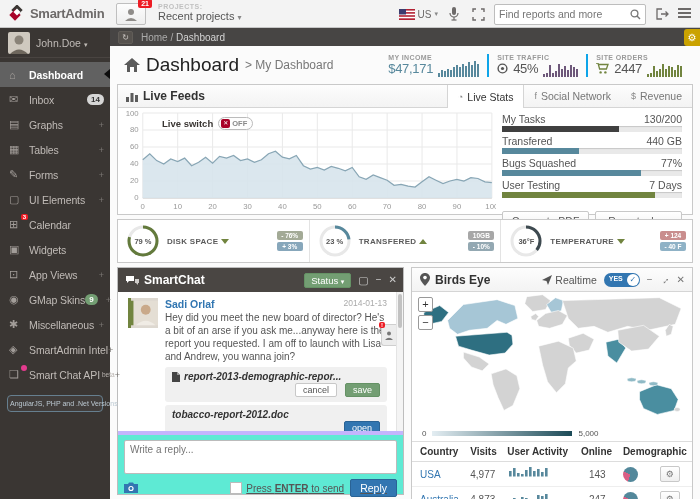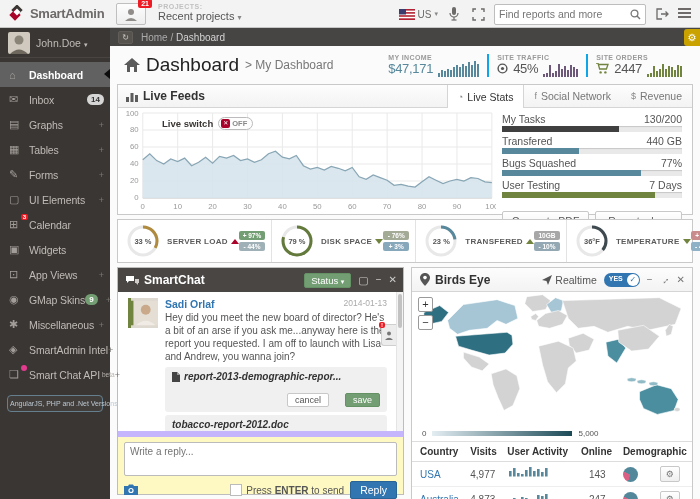--- a/index.html
+++ b/index.html
@@ -119,25 +119,25 @@
   .msg { display:flex; padding:6px 16px 0 10px; }
   .avatar-wrap { flex:none; width:37px; }
   .avatar { width:30px; height:30px; border-left:3px solid #71843f; background:#ddd8d0; display:block; }
   .msg-main { flex:1; min-width:0; }
   .msg-top { display:flex; }
   .msg-name { color:#3276b1; font-weight:bold; font-size:10.5px; }
   .msg-time { margin-left:auto; color:#aaa; font-size:8.5px; }
   .msg-text { font-size:10px; color:#555; line-height:1.3; margin-top:1px; }
   .attach { margin:4px 16px 0 47px; background:#f0f0f0; border-radius:3px; padding:4px 7px 5px; }
   .attach .fname { font-size:10px; color:#333; font-weight:bold; font-style:italic; display:flex; align-items:center; gap:4px; }
-  .attach .fbtns { display:flex; justify-content:flex-end; gap:16px; margin-top:11px; }
+  .attach .fbtns { display:flex; justify-content:flex-end; gap:8px; margin-top:1px; }
   .abtn { font-size:9px; padding:1px 7px; border-radius:2px; cursor:pointer; border:1px solid #c8c8c8; background:#fff; color:#555; }
   .abtn.green { background:#739e73; border-color:#659265; color:#fff; }
   .abtn.blue { background:#3276b1; border-color:#2a6395; color:#fff; }
-  #sc-foot { position:absolute; left:0; right:0; bottom:0; height:63px; border-top:6px solid #c4b5fd; background:#fef9c3; padding:5px 6px 0; }
+  #sc-foot { position:absolute; left:0; right:0; bottom:0; height:63px; border-top:4px solid #c4b5fd; background:#5eead4; padding:5px 6px 0;text-decoration:underline; }
   #reply-box { height:34px; border:1px solid #bbb; border-radius:2px; width:100%; resize:none; font-family:"Liberation Sans",sans-serif; font-size:10px; color:#555; padding:3px 5px; outline:none; }
   #sc-foot-row { display:flex; align-items:center; margin-top:3px; gap:6px; }
   #camera-btn { color:#3276b1; cursor:pointer; }
   #enter-wrap { margin-left:auto; display:flex; align-items:center; gap:4px; font-size:10px; color:#555; }
   #enter-check { width:12px; height:12px; border:1px solid #bbb; background:#fff; display:inline-block; cursor:pointer; }
   #reply-btn { background:#3276b1; border:1px solid #2a6395; color:#fff; font-size:10.5px; border-radius:2px; padding:2px 9px; cursor:pointer; }
 
   
   #birdseye { position:absolute; left:301px; right:7px; top:221px; height:290px; border:1px solid #c9c9c9; background:#fff; }
   #be-head { height:24px; background:linear-gradient(#fdfdfd,#f3f3f3); border-bottom:1px solid #d5d5d5; display:flex; align-items:center; padding:0 7px 0 8px; }
@@ -515,34 +515,20 @@
             </div>
           <div id="lf-buttons">
             <div class="btn">Generate PDF</div>
             <div class="btn">Report a bug</div>
           </div>
         </div>
       </div>
     </div>
 
     <div id="quick-stats" class="widget">
-        <div class="qcell">
-          <div class="gauge"><svg width="34" height="34" viewBox="0 0 34 34">
-              <circle cx="17" cy="17" r="14" fill="none" stroke="#e8e8e8" stroke-width="3"></circle>
-              <circle cx="17" cy="17" r="14" fill="none" stroke="#b08b3e" stroke-width="3" stroke-dasharray="29.02831611916969 87.96459430051421" transform="rotate(-90 17 17)"></circle>
-            </svg><div class="gtxt">33 %</div></div>
-          <div class="qmid">
-            <span class="qlabel">SERVER LOAD</span>
-            <span class="tri-up" style="border-bottom-color: rgb(169, 3, 41); border-top-color: rgb(169, 3, 41);"></span>
-          </div>
-          <div class="qbadges">
-            <span class="qbadge" style="background: rgb(115, 158, 115);">+ 97%</span>
-            <span class="qbadge" style="background: rgb(159, 176, 182);">- 44%</span>
-          </div>
-        </div>
         <div class="qcell">
           <div class="gauge"><svg width="34" height="34" viewBox="0 0 34 34">
               <circle cx="17" cy="17" r="14" fill="none" stroke="#e8e8e8" stroke-width="3"></circle>
               <circle cx="17" cy="17" r="14" fill="none" stroke="#637a3c" stroke-width="3" stroke-dasharray="69.49202949740622 87.96459430051421" transform="rotate(-90 17 17)"></circle>
             </svg><div class="gtxt">79 %</div></div>
           <div class="qmid">
             <span class="qlabel">DISK SPACE</span>
             <span class="tri-down" style="border-bottom-color: rgb(113, 132, 63); border-top-color: rgb(113, 132, 63);"></span>
           </div>
           <div class="qbadges">

